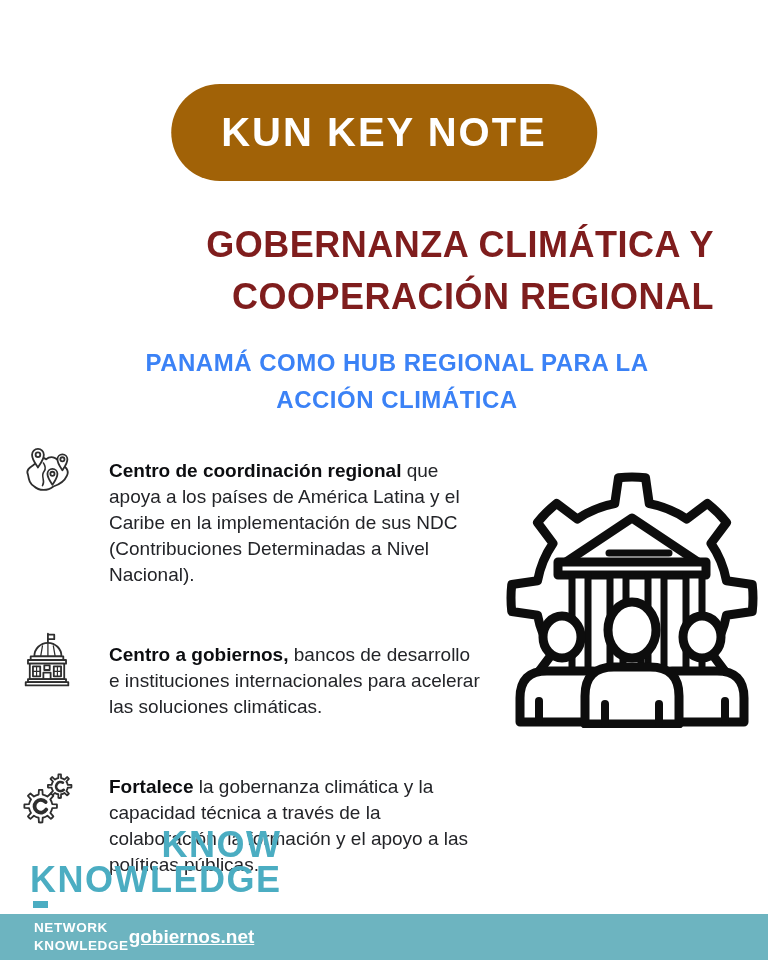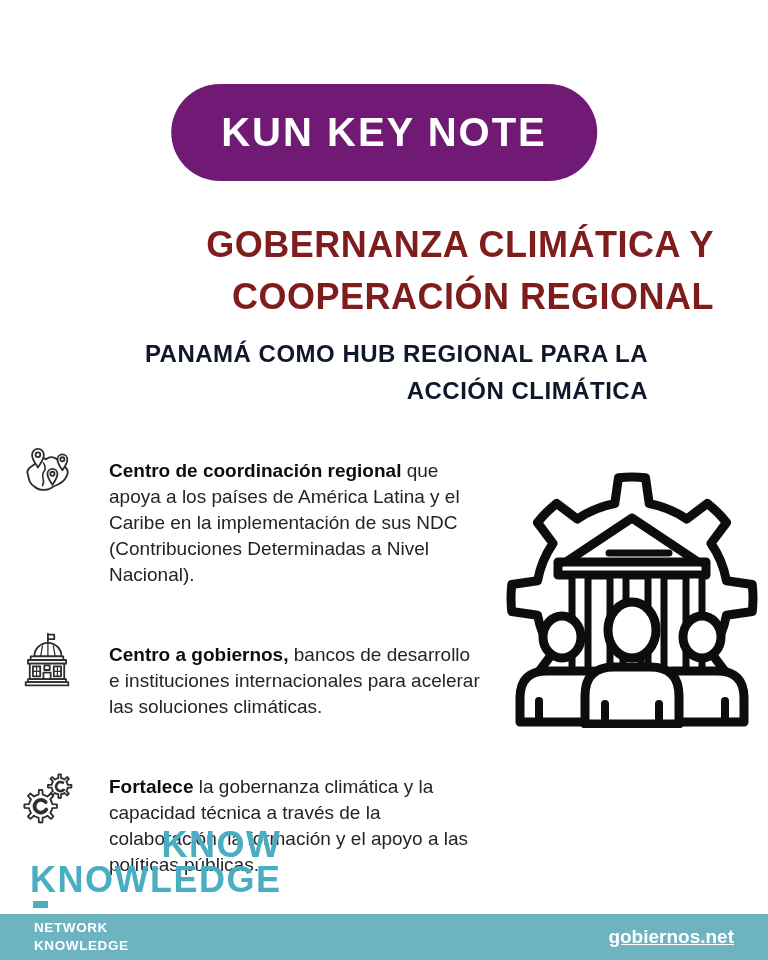--- a/index.html
+++ b/index.html
@@ -3,32 +3,32 @@
 <meta charset="utf-8">
 <style>
   html,body{margin:0;padding:0;background:#ffffff;}
   .page{
     position:relative;width:768px;height:960px;background:#ffffff;overflow:hidden;
     font-family:"Liberation Sans",sans-serif;
   }
   
   .badge{
     position:absolute;top:84px;left:50%;transform:translateX(-50%);
-    background:#701a75;color:#ffffff;border-radius:52px;height:97px;
+    background:#a16207;color:#ffffff;border-radius:52px;height:97px;
     display:flex;align-items:center;justify-content:center;padding:0 50px;
   }
   .badge span{font-size:40px;font-weight:700;letter-spacing:2px;white-space:nowrap;}
   
   .title{
     position:absolute;top:219px;left:50%;transform:translateX(-50%);width:660px;margin:0;
     text-align:right;color:#7f1d1d;font-weight:700;font-size:36px;line-height:1.45;letter-spacing:.5px;
   }
   .subtitle{
-    position:absolute;top:331px;left:50%;transform:translateX(-50%);width:520px;margin:4px;
-    text-align:right;color:#0f172a;font-weight:700;font-size:24px;line-height:1.55;letter-spacing:.5px;
+    position:absolute;top:331px;left:50%;transform:translateX(-50%);width:520px;margin:13px;
+    text-align:center;color:#3b82f6;font-weight:700;font-size:24px;line-height:1.55;letter-spacing:.5px;
   }
   
   .bullets{position:absolute;left:16px;top:441px;width:486px;}
   .bullet{display:flex;gap:14px;margin-bottom:20px;}
   .bicon{flex:0 0 62px;display:flex;justify-content:center;align-items:flex-start;}
   .bicon svg{width:58px;height:58px;}
   .bullet.b1 .bicon{margin-top:2px;}
   .bullet.b2 .bicon{margin-top:6px;}
   .bullet.b3 .bicon{margin-top:12px;}
   .bullet p{margin:17px;font-size:19px;line-height:1.37;color:#232428;width:404px;}
@@ -39,21 +39,21 @@
   
   .logo{position:absolute;left:30px;top:827px;color:#4badc2;font-weight:700;
         font-size:36px;line-height:.98;letter-spacing:1.5px;text-align:right;}
   .logo-dash{position:absolute;left:33px;top:901px;width:15px;height:7px;background:#4badc2;}
   
   .cta{position:absolute;right:40px;top:852px;color:#4b4f5a;font-weight:700;
        font-size:23px;letter-spacing:.5px;white-space:nowrap;}
   
   .footer-bar{
     position:absolute;left:0;bottom:0;width:100%;height:46px;background:#6db4c0;
-    display:flex;align-items:center;justify-content:space-between;
+    display:flex;align-items:center;
     padding:0 34px;box-sizing:border-box;color:#ffffff;
   }
   .footer-left{font-size:13.5px;font-weight:700;line-height:1.35;letter-spacing:.6px;}
   .footer-right{font-size:19px;font-weight:700;text-decoration:underline;color:#ffffff;cursor:pointer;}
   
   .lineart{fill:#ffffff;stroke:#2e2e2e;stroke-width:2;stroke-linejoin:round;stroke-linecap:round;}
   .heavy{fill:#ffffff;stroke:#0d0d0d;stroke-width:9;stroke-linejoin:round;stroke-linecap:round;}
 </style>
 </head>
 <body>

